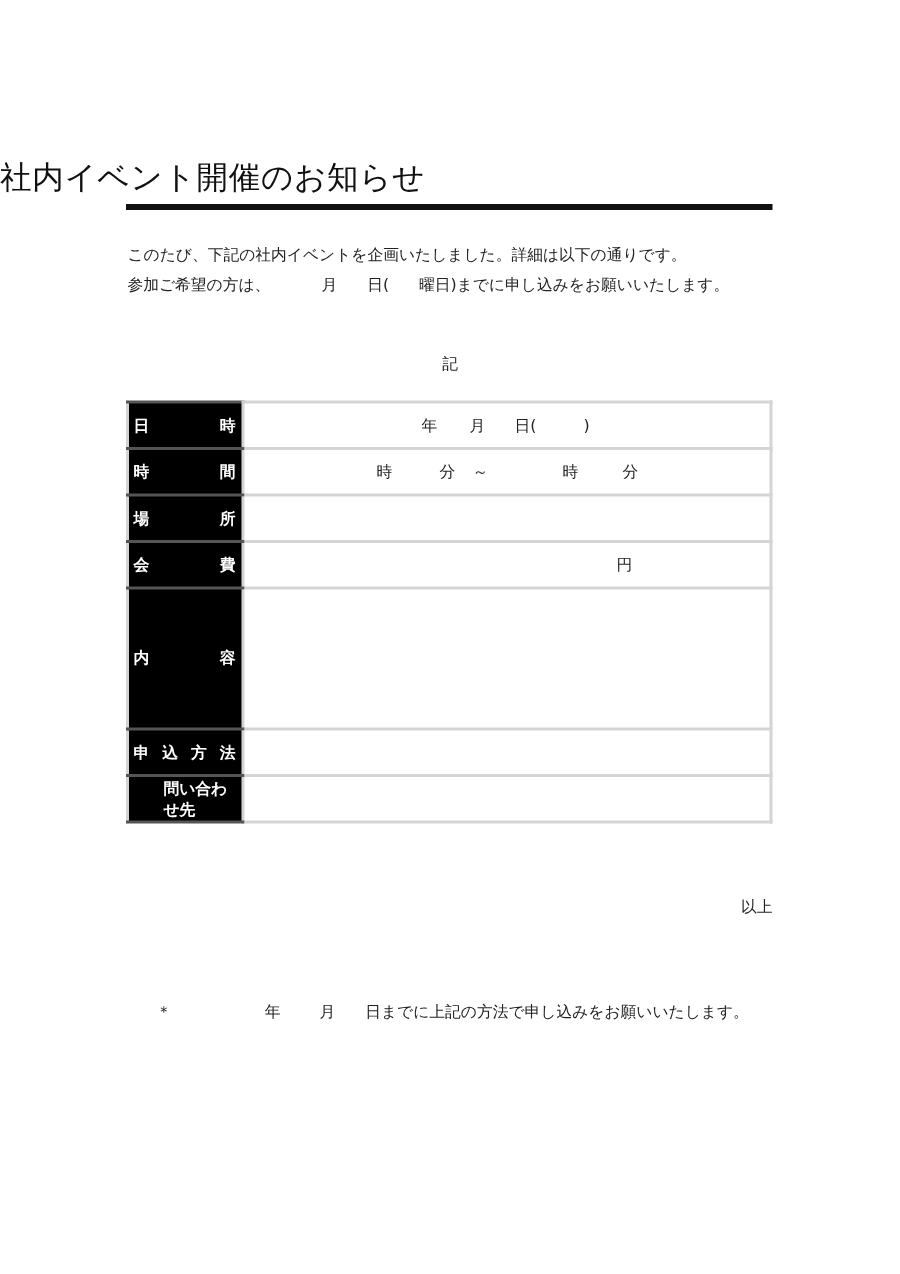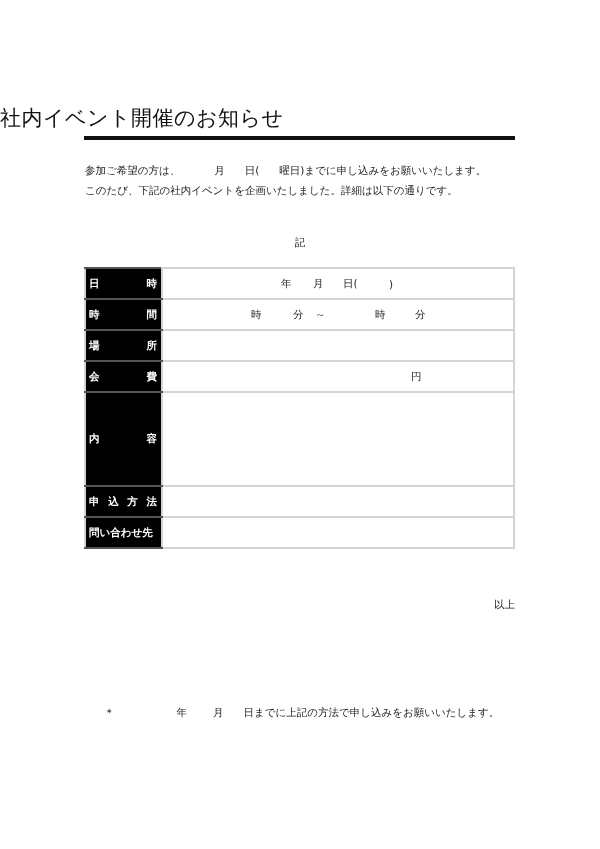--- a/index.html
+++ b/index.html
@@ -10,43 +10,43 @@
     .title-rule { left: 84px; width: 431px; top: 136px; height: 4px; background: #111; }
     .intro { left: 85px; top: 160px; font-size: 10.5px; line-height: 20px; color: #222; }
     .intro .gap1 { display: inline-block; width: 34px; }
     .intro .gap2 { display: inline-block; width: 20px; }
     .intro .gap3 { display: inline-block; width: 20px; }
     .ki { left: 0; width: 600px; top: 236px; text-align: center; font-size: 10.5px; }
     table.info { position: absolute; left: 84px; top: 267px; width: 431px; border-collapse: collapse; table-layout: fixed; }
     table.info td { border: 2px solid #d4d4d4; padding: 0; }
     table.info td.lbl { width: 75px; background: #000; color: #fff; font-size: 10.5px; font-weight: bold; border-color: #555 #d4d4d4 #555 #d4d4d4; }
     .lbl-inner { display: flex; justify-content: space-between; padding: 0 4px 0 3px; }
-    .lbl-inner.tight { justify-content: flex-start; padding: 0 2px 0 3px; }
+    .lbl-inner.tight { justify-content: flex-start; padding: 0 2px 0 3px; margin-left: 20px; }
     table.info td.val { font-size: 10.5px; color: #222; }
     .r34 { height: 31px; }
     .r98 { height: 94px; }
     .val-row { position: relative; height: 100%; }
     .val-row span { position: absolute; top: 50%; transform: translateY(-50%); }
     .ijo { right: 85px; top: 598px; font-size: 10.5px; margin-left: 44px; }
-    .footer { left: 104px; top: 706px; font-size: 10.5px; white-space: nowrap; }
+    .footer { left: 104px; top: 668px; font-size: 10.5px; white-space: nowrap; }
     .footer .g1 { display: inline-block; width: 62px; }
     .footer .g2 { display: inline-block; width: 26px; }
     .footer .g3 { display: inline-block; width: 20px; }
   </style>
 </head>
 <body>
 
 <div class="abs title">社内イベント開催のお知らせ</div>
 <div class="abs title-rule"></div>
 
 <div class="abs intro">
+  <div>このたび、下記の社内イベントを企画いたしました。詳細は以下の通りです。</div>
   <div>
     <span>参加ご希望の方は、</span><span class="gap1"></span><span>月</span><span class="gap2"></span><span>日(</span><span class="gap3"></span><span>曜日)までに申し込みをお願いいたします。</span>
   </div>
-  <div>このたび、下記の社内イベントを企画いたしました。詳細は以下の通りです。</div>
 </div>
 
 <div class="abs ki">記</div>
 
 <table class="info">
   <tbody>
       <tr class="r34">
     <td class="lbl">
           <div class="lbl-inner">
             <span>日</span>

